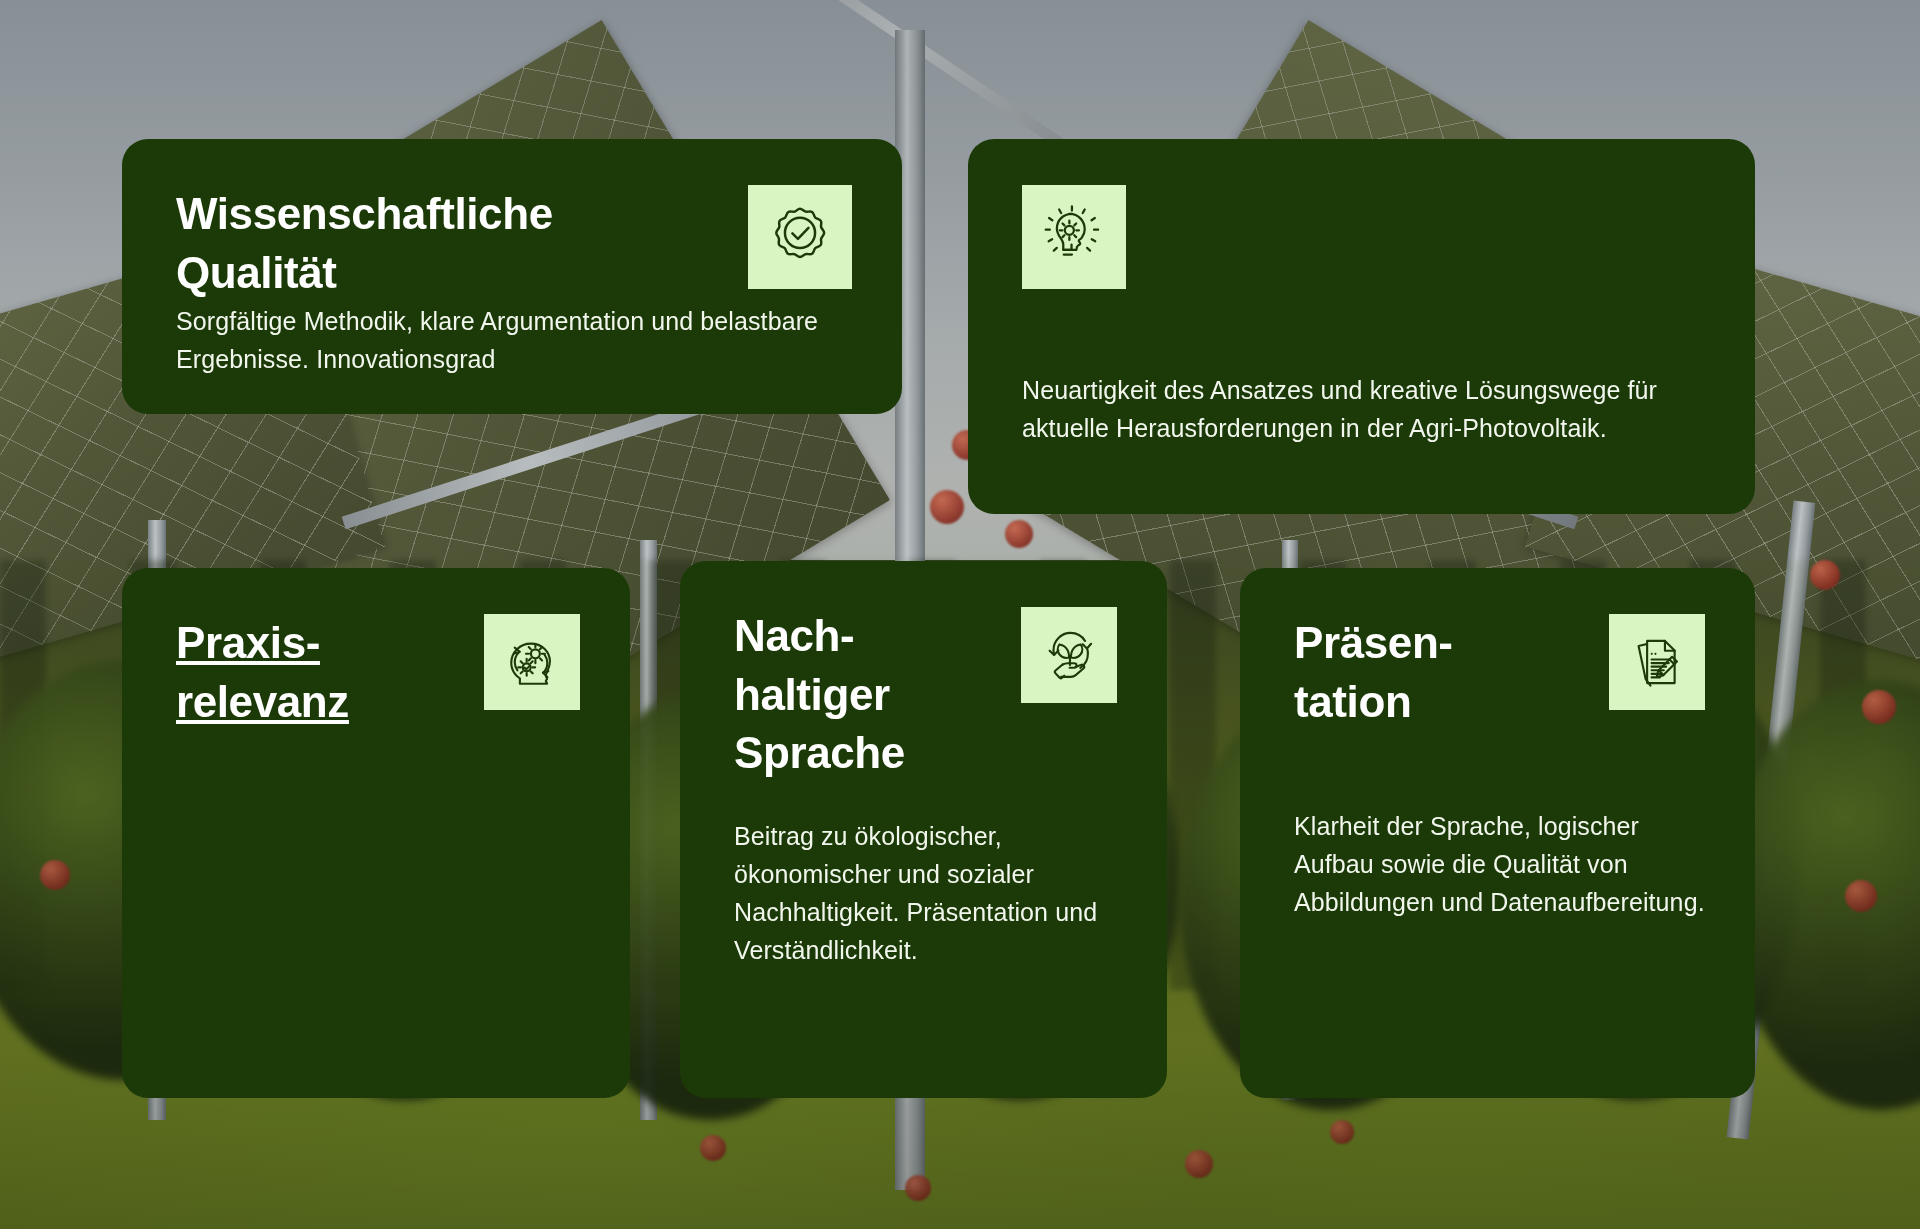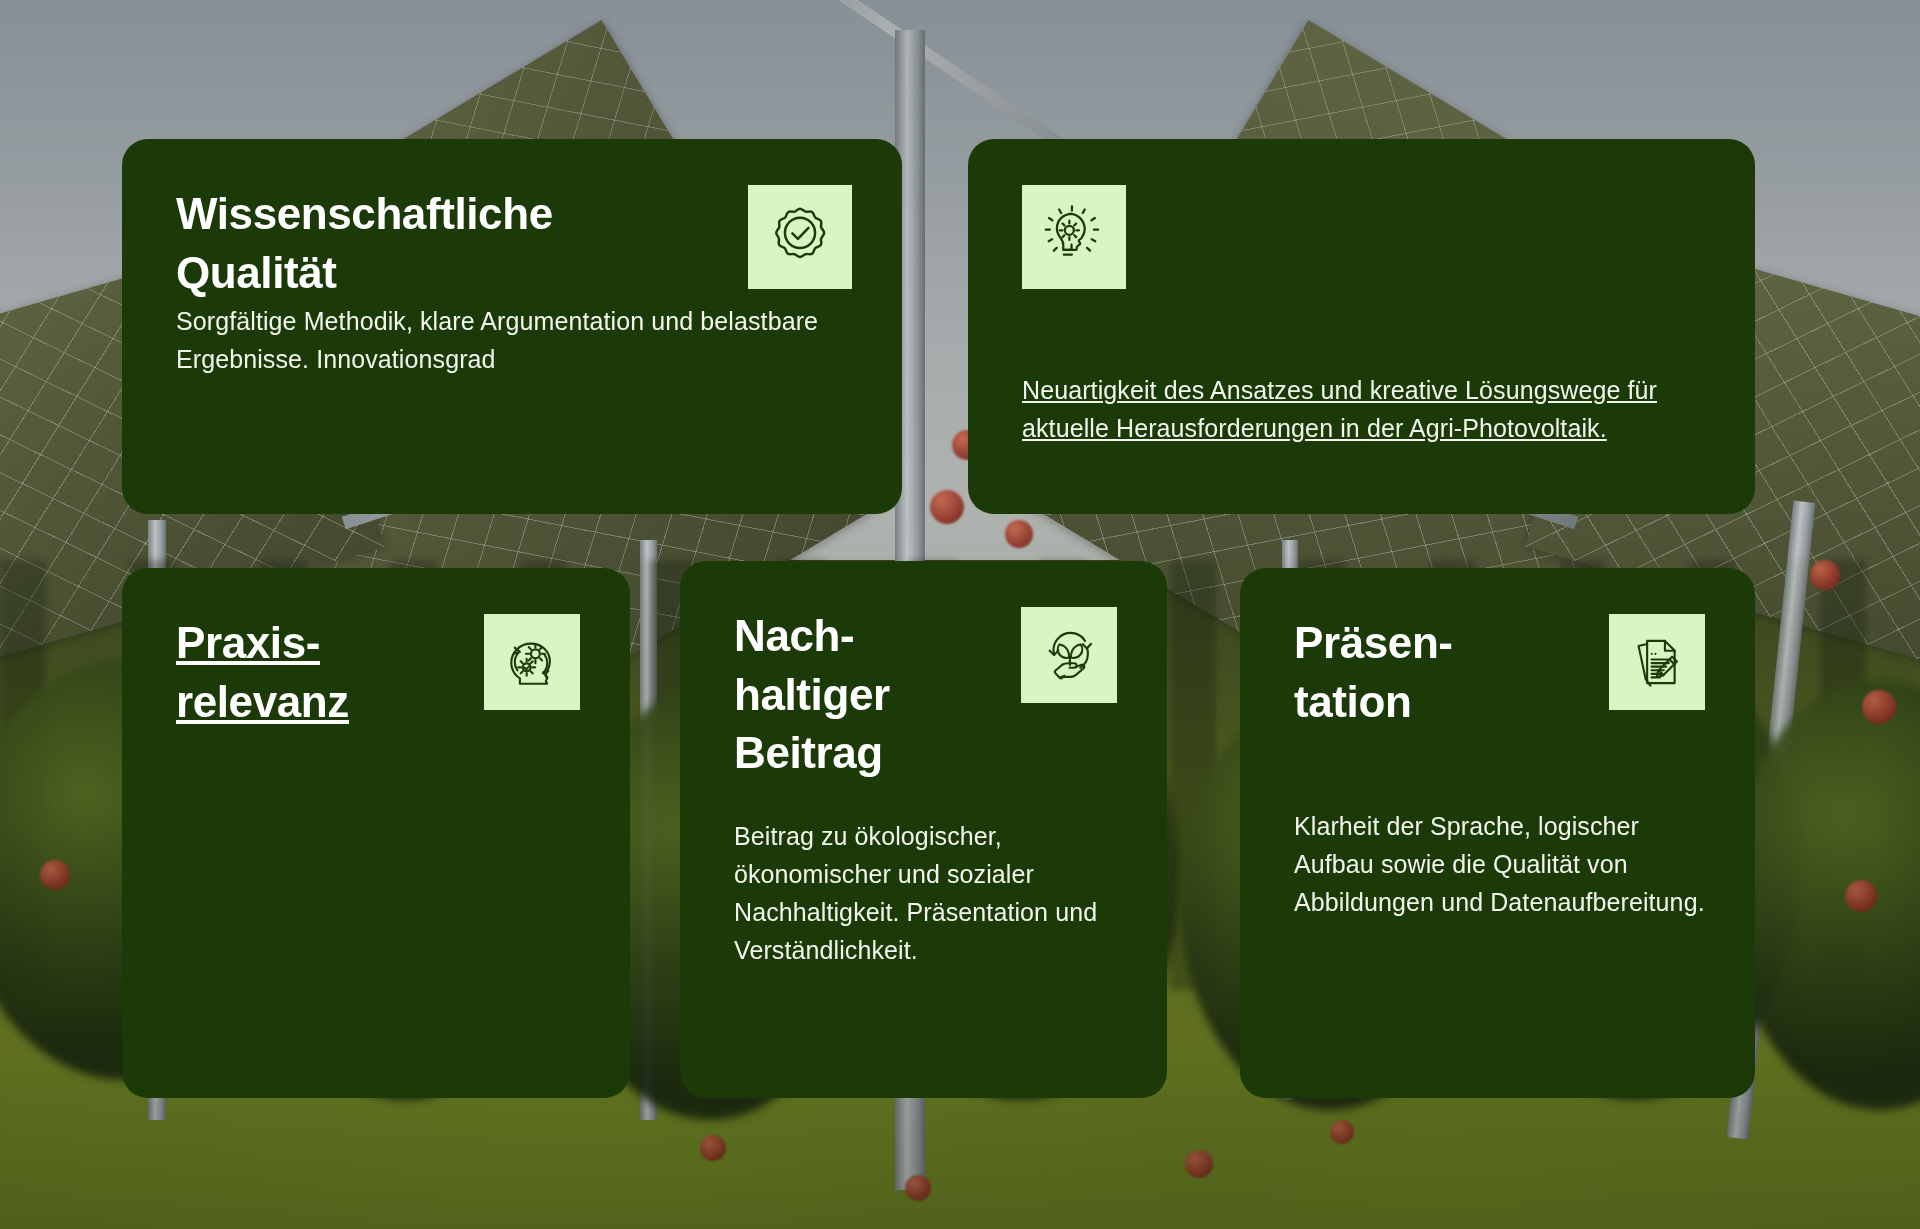--- a/index.html
+++ b/index.html
@@ -148,37 +148,37 @@
   .card-body {
     font-size: 25px;
     line-height: 1.52;
     font-weight: 400;
     color: #f2f7ee;
     letter-spacing: .1px;
   }
 
   
   #card-wissenschaftliche-qualitaet {
-    left: 122px;  top: 139px;  width: 780px;  height: 375px;
+    left: 122px;  top: 139px;  width: 780px;  height: 275px; justify-content: space-between;
   }
   #card-innovationsgrad {
     left: 968px;  top: 139px;  width: 787px;  height: 375px;
   }
   #card-praxisrelevanz {
     left: 122px;  top: 568px;  width: 508px;  height: 530px;
   }
   #card-nachhaltiger-impact {
     left: 680px;  top: 561px;  width: 487px;  height: 537px;
   }
   #card-praesentation {
     left: 1240px; top: 568px;  width: 515px;  height: 530px;
   }
 
   #card-wissenschaftliche-qualitaet .card-body { }
-  #card-innovationsgrad .card-body { margin-top: 82px; text-decoration: underline; }
+  #card-innovationsgrad .card-body { margin-top: 82px; }
   #card-praxisrelevanz .card-body { margin-top: 76px; }
   #card-nachhaltiger-impact .card-body { margin-top: 34px; }
   #card-praesentation .card-body { margin-top: 76px; }
 
   #card-nachhaltiger-impact .card-title { max-width: 230px; }
   #card-praxisrelevanz .card-title { max-width: 250px; text-decoration: underline; }
   #card-praesentation .card-title { max-width: 250px; }
 </style>
 </head>
 <body>
@@ -281,21 +281,21 @@
           <path d="M14.2 17.2l5 4.2-5.4 1.8"></path>
           <path d="M44.8 24.2c1.9 2.5 3 5.6 3 8.9 0 4-1.6 7.6-4.3 10.3"></path>
           <path d="M47.9 47.6l-4.6-4.8 5.6-1.2"></path>
         </svg>
       </div>
     </div>
   </div>
 
   <div class="card" id="card-nachhaltiger-impact">
     <div class="card-head">
-      <div class="card-title narrow">Nach-haltiger Beitrag</div>
+      <div class="card-title narrow">Nach-haltiger Sprache</div>
       <div class="icon-tile sm">
         <svg width="62" height="62" viewBox="0 0 64 64" fill="none" stroke="#1c3a08" stroke-width="2.2" stroke-linecap="round" stroke-linejoin="round">
           <path d="M16.6 31.4c-.4-1.5-.6-3-.6-4.6 0-9.7 7.9-17.6 17.6-17.6 6.3 0 11.9 3.3 15 8.3"></path>
           <path d="M12 27.5l4.6 4.6 4.4-4.9"></path>
           <path d="M50.6 24.9c.6 1.8.9 3.7.9 5.7 0 6.1-3.1 11.5-7.8 14.7"></path>
           <path d="M46.2 20.8l4.3 4.5 4.3-4.9"></path>
           <path d="M32.2 34.6c-3.6 1-7.8-.3-10.1-3.2-2.3-3-2.3-7.4.1-10.3 3.7.6 7.1 3.2 8.6 6.4.9 1.9 1.3 4 1.4 7.1Z"></path>
           <path d="M33.9 34.6c3.6 1 7.8-.3 10.1-3.2 2.3-3 2.3-7.4-.1-10.3-3.7.6-7.1 3.2-8.6 6.4-.9 1.9-1.3 4-1.4 7.1Z"></path>
           <path d="M33 34.8v7.6"></path>
           <path d="M25.6 41.9c1.6-1.2 3.4-1.4 5.2-1.4h6.4c1.5 0 2.6 1 2.6 2.3 0 1.3-1.1 2.3-2.6 2.3h-4.6"></path>

